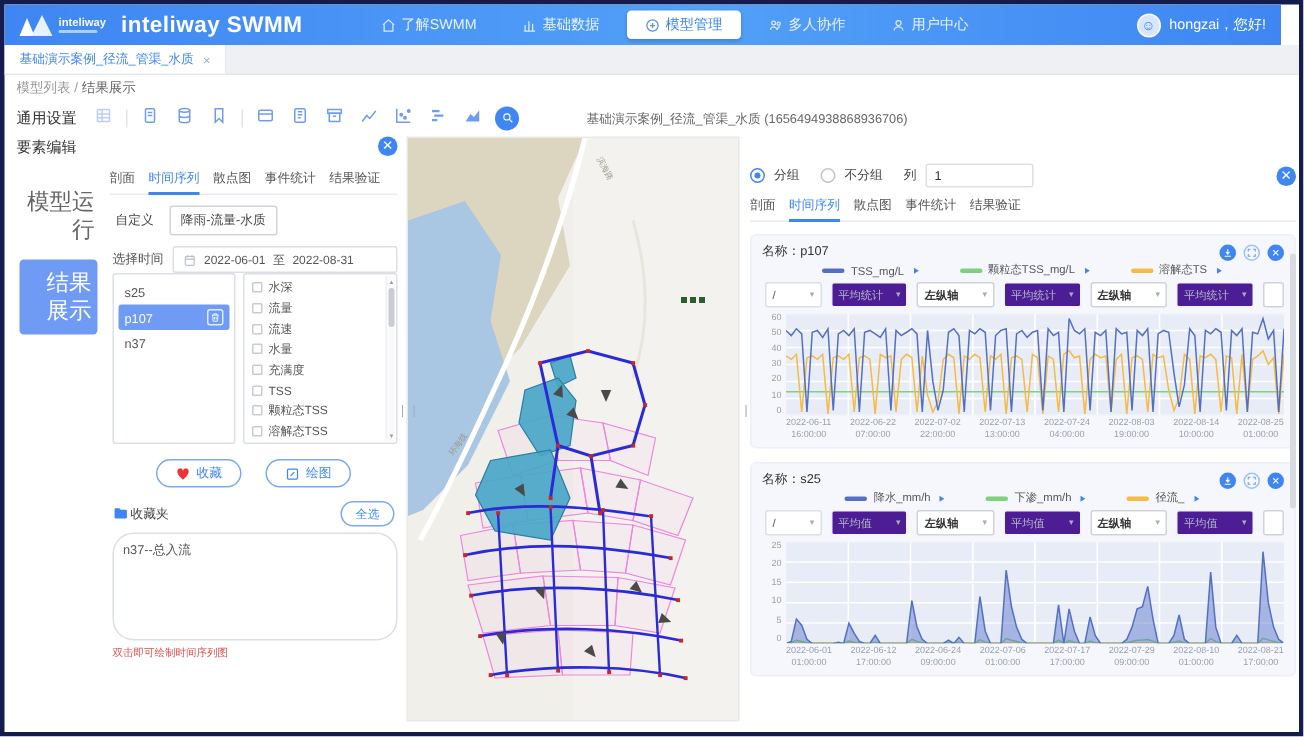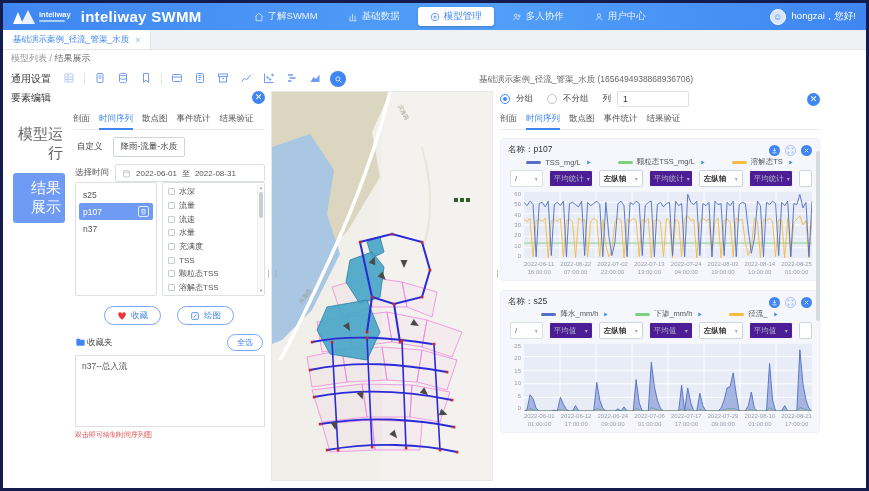--- a/index.html
+++ b/index.html
@@ -1,20 +1,20 @@
 <!DOCTYPE html>
 <html><head>
 <meta charset="utf-8">
 <style>
 *{box-sizing:border-box;margin:0;padding:0}
 html,body{background:#fff}
 body{font-family:"Liberation Sans","DejaVu Sans",sans-serif;color:#333}
 .screen{position:relative;width:869px;height:491px;border:3px solid #141b4d;background:#fff;overflow:hidden}
 
-.topbar{position:absolute;left:0;top:0;right:0;height:27px;background:linear-gradient(90deg,#3f86f2,#52a0f8 55%,#3f86f2);display:flex;align-items:center;color:#fff;padding:0 10px}
+.topbar{position:absolute;left:0;top:0;right:12px;height:27px;background:linear-gradient(90deg,#3f86f2,#52a0f8 55%,#3f86f2);display:flex;align-items:center;color:#fff;padding:0 10px}
 .logo{display:flex;align-items:center;gap:4px}
 .logo-mark{width:22px;height:14px;position:relative}
 .logo-mark i{position:absolute;bottom:0;width:0;height:0;border-style:solid}
 .logo-mark i.t1{left:0;border-width:0 5px 12px 5px;border-color:transparent transparent #fff transparent}
 .logo-mark i.t2{left:8px;border-width:0 7px 14px 7px;border-color:transparent transparent #e8f1ff transparent}
 .logo-small{font-size:6.5px;line-height:1.1;opacity:.95}
 .logo-small b{display:block;font-size:7.5px}
 .logo-small i{display:block;height:2px;width:26px;background:rgba(255,255,255,.6);border-radius:1px;margin-top:1px}
 .logo-title{font-size:15px;font-weight:bold;margin-left:6px;letter-spacing:.3px}
 .nav{display:flex;align-items:center;margin-left:40px;gap:6px}
@@ -31,26 +31,26 @@
 .crumbs{position:absolute;left:8px;top:49px;font-size:9px;color:#999}
 .crumbs b{color:#666;font-weight:normal}
 
 .toolbar{position:absolute;left:8px;top:64px;right:8px;height:24px;display:flex;align-items:center}
 .toolbar-label{font-size:10px;color:#333;margin-right:10px}
 .tb-icons{display:flex;align-items:center;gap:7px}
 .tb-ic{width:16px;height:16px;display:flex;align-items:center;justify-content:center;color:#6f9bf5;cursor:pointer}
 .tb-ic.dim{color:#b9cdf5}
 .tb-ic.fill-circle{background:#3f86f2;color:#fff;border-radius:50%}
 .tb-sep{width:1px;height:12px;background:#dfe3ea}
-.map-title{position:absolute;left:300px;top:71px;width:390px;text-align:right;font-size:8.5px;color:#666}
+.map-title{position:absolute;left:300px;top:71px;width:390px;text-align:center;font-size:8.5px;color:#666}
 
 .panel{position:absolute;background:#fff}
 .left-panel{left:8px;top:88px;width:254px;bottom:10px}
 .map-panel{left:268px;top:88px;width:222px;height:390px;border:1px solid #e8e8e8;overflow:hidden}
-.right-panel{left:497px;top:86px;width:320px;bottom:10px}
+.right-panel{left:497px;top:104px;width:364px;bottom:10px}
 .close-btn{width:13px;height:13px;border-radius:50%;background:#3f86f2;color:#fff;font-size:9px;line-height:13px;text-align:center;cursor:pointer}
 .panel-head{display:flex;align-items:flex-start;justify-content:space-between;height:20px}
 .panel-title{font-size:10px;color:#333}
 
 .lp-body{display:flex;margin-top:2px}
 .lp-side{width:56px;flex:none;padding-top:6px}
 .lp-side-item{font-size:15px;color:#666;padding:6px 4px;text-align:right;cursor:pointer}
 .lp-side-item.active{background:#6f9bf5;color:#fff;border-radius:3px;margin:4px 2px}
 .lp-main{flex:1;min-width:0;padding-left:6px}
 .tabs{display:flex;gap:9px;border-bottom:1px solid #e8eaef;padding-bottom:4px}
@@ -81,21 +81,21 @@
 .vscroll .thumb{position:absolute;top:8px;left:1px;width:4px;height:26px;background:#c9ccd3;border-radius:2px}
 .vscroll .ar{position:absolute;left:0;width:6px;font-size:4px;color:#999;text-align:center}
 .btn-row{display:flex;justify-content:center;gap:16px;margin:10px 0 2px}
 .pill-btn{display:flex;align-items:center;gap:4px;border:1px solid #7ba7f7;color:#3f86f2;background:#fff;border-radius:10px;height:19px;padding:0 12px;font-size:8.5px;cursor:pointer}
 .pill-btn .hrt{color:#e33;display:flex}
 .pill-btn .sq{color:#3f86f2;display:flex}
 .fav-row{display:flex;align-items:center;margin:9px 2px 4px;gap:1px}
 .fav-row .folder{color:#3f86f2;display:flex}
 .fav-row .lbl{font-size:8.5px;color:#444}
 .all-btn{margin-left:auto;border:1px solid #7ba7f7;color:#3f86f2;font-size:8px;border-radius:9px;padding:2px 9px;cursor:pointer;background:#fff}
-.fav-box{border:1px solid #dcdfe6;border-radius:0;height:72px;margin-left:2px;padding:5px 6px;overflow:hidden}
+.fav-box{border:1px solid #dcdfe6;border-radius:14px;height:72px;margin-left:2px;padding:5px 6px;overflow:hidden}
 .fav-item{font-size:8.5px;color:#555;cursor:pointer}
 .hint{font-size:7px;color:#e04f4f;margin:3px 0 0 2px}
 
 .map-svg{display:block}
 .map-btns{position:absolute;left:10px;bottom:14px;display:flex;flex-direction:column;gap:6px}
 .map-btn{background:#fff;border:1px solid #e3e3e3;border-radius:2px;font-size:7.5px;color:#444;padding:3px 7px;cursor:pointer;box-shadow:0 1px 2px rgba(0,0,0,.08)}
 .collapse{position:absolute;top:266px;font-size:8px;color:#aaa;cursor:pointer;letter-spacing:1px}
 .collapse.l{left:262px}.collapse.r{left:491px}
 
 .rp-head{display:flex;align-items:center;height:20px;gap:6px}

